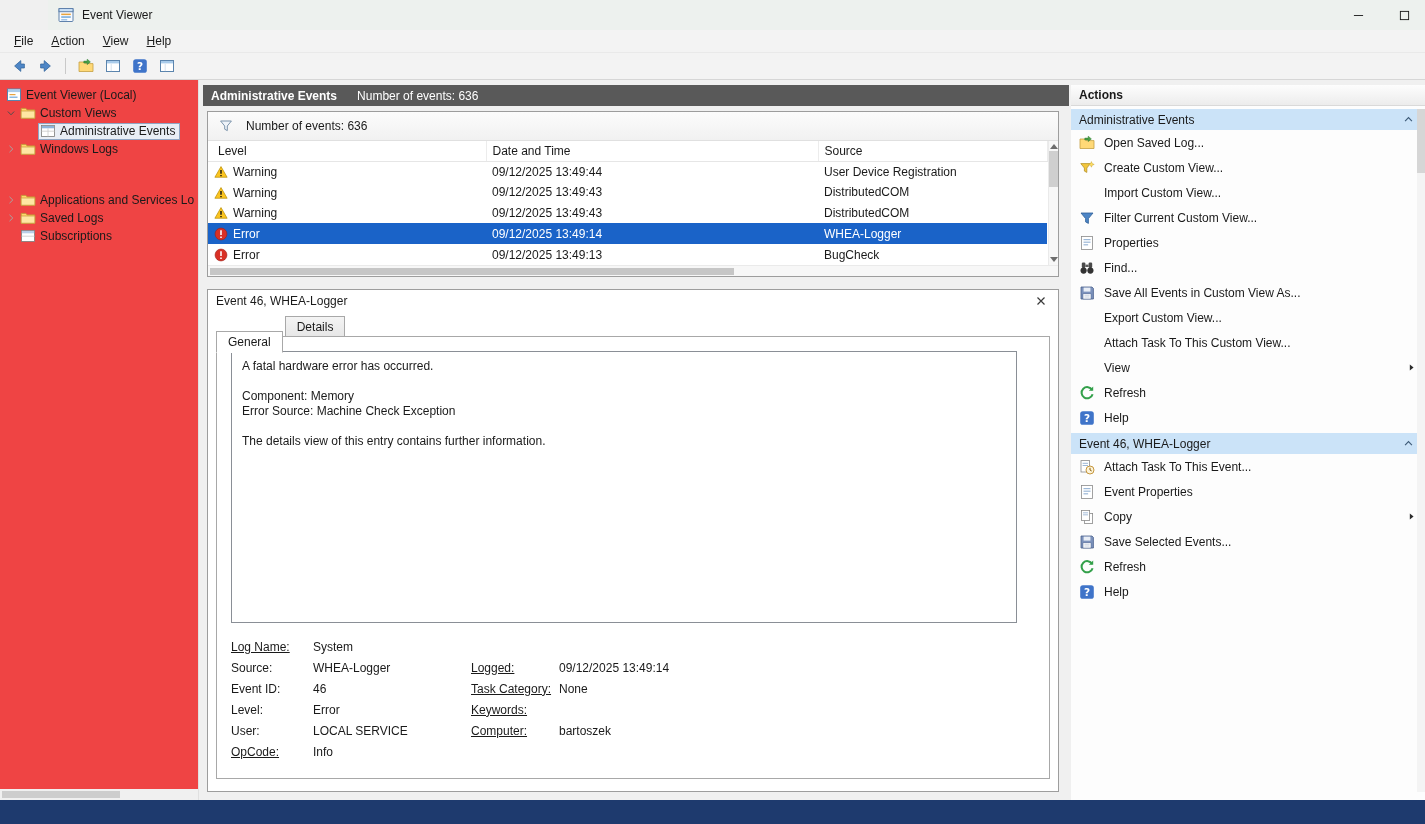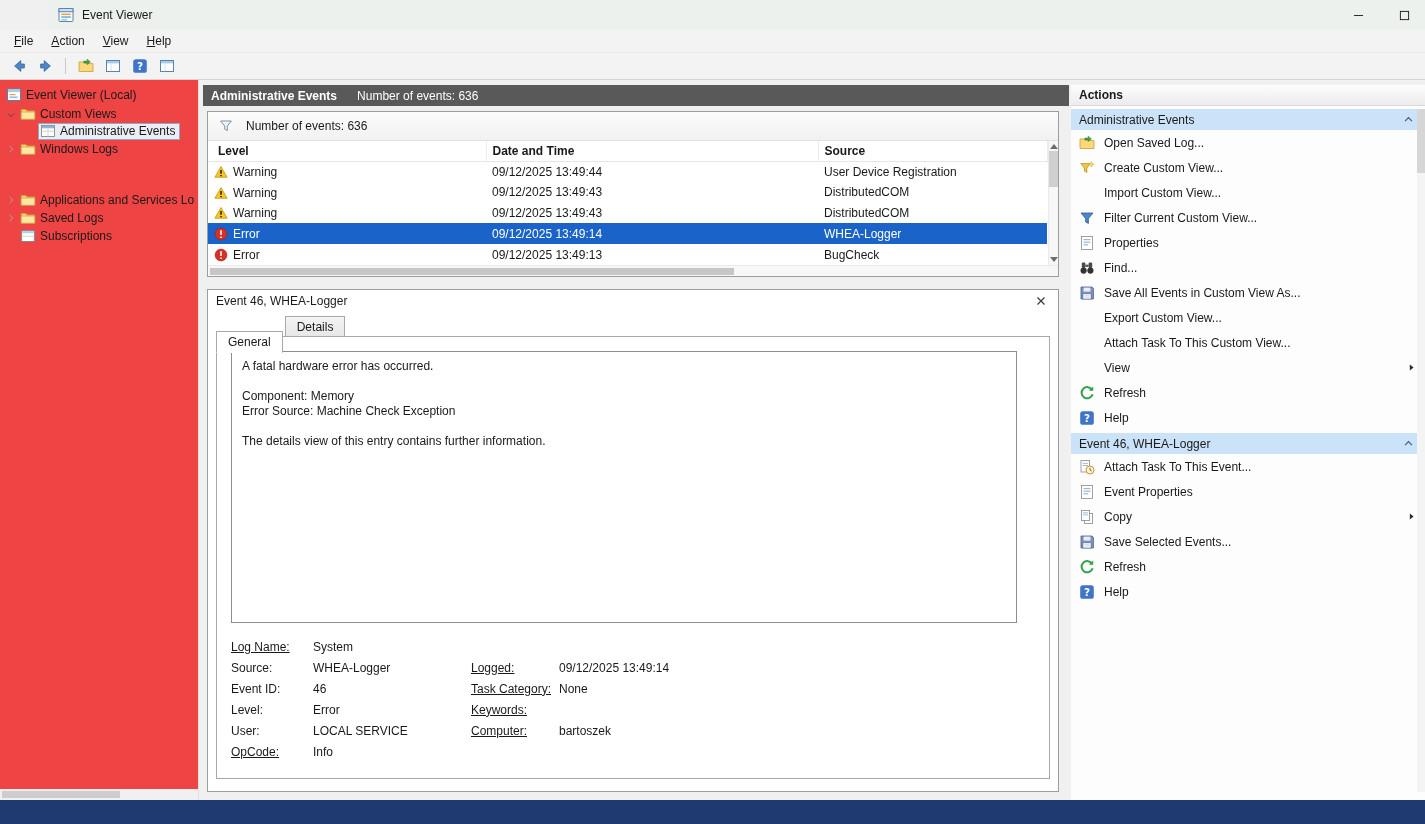--- a/index.html
+++ b/index.html
@@ -41,21 +41,21 @@
 
   
   .middle { position:absolute; left:203px; top:5px; width:866px; height:715px; }
   .mp-header { height:21px; background:#595959; color:#fff; display:flex; align-items:center; padding-left:8px; gap:20px; }
   .mp-title { font-weight:bold; }
 
   .events-box { position:absolute; top:26px; left:4px; width:852px; height:166px; border:1px solid #9d9d9d; background:#fff; display:flex; flex-direction:column; }
   .filter-row { flex:0 0 29px; background:linear-gradient(#fcfcfc,#f1f1f1); border-bottom:1px solid #e0e0e0; display:flex; align-items:center; padding-left:10px; gap:12px; }
   .table-wrap { flex:1; display:flex; overflow:hidden; }
   table.events { border-collapse:collapse; table-layout:fixed; width:839px; }
-  table.events th { font-weight:bold; text-align:left; height:20px; border-right:1px solid #ececec; border-bottom:1px solid #e6e6e6; padding-left:6px; white-space:nowrap; }
+  table.events th { font-weight:normal; text-align:left; height:20px; border-right:1px solid #ececec; border-bottom:1px solid #e6e6e6; padding-left:6px; white-space:nowrap; }
   table.events th:first-child { padding-left:10px; }
   table.events td { height:19px; padding-left:6px; white-space:nowrap; overflow:hidden; }
   td.lvl { padding-left:8px; }
   .lvlwrap { display:inline-flex; align-items:center; gap:5px; vertical-align:middle; }
   tr.sel td { background:#1a63c8; color:#fff; }
   .vscroll { flex:0 0 11px; background:#f7f7f7; border-left:1px solid #eaeaea; display:flex; flex-direction:column; align-items:center; }
   .varr { width:0; height:0; }
   .varr.up { margin-top:3px; border-left:4px solid transparent; border-right:4px solid transparent; border-bottom:5px solid #6d6d6d; }
   .varr.down { margin-top:auto; margin-bottom:3px; border-left:4px solid transparent; border-right:4px solid transparent; border-top:5px solid #6d6d6d; }
   .vthumb { width:9px; height:36px; background:#cfcfcf; margin-top:2px; }
@@ -193,21 +193,21 @@
                 <svg viewBox="0 0 16 16">
                   <rect x="1.5" y="2" width="13" height="11.5" fill="#fdfefe" stroke="#5b84ad"></rect>
                   <rect x="2" y="2.5" width="12" height="2.6" fill="#a9cbea"></rect>
                   <rect x="3.5" y="7" width="6" height="1.2" fill="#e8a33d"></rect>
                   <rect x="3.5" y="9.6" width="8" height="1.2" fill="#6fa8dc"></rect>
                 </svg>
               </span>
               <span class="tree-label">Event Viewer (Local)</span>
             </span>
           </div>
-          <div class="tree-row" style="padding-left: 4px; align-items: flex-end;">
+          <div class="tree-row" style="padding-left: 4px;">
             <span class="chev-slot">
               <svg viewBox="0 0 16 16">
                 <path d="M3.8 6 8 10.4 12.2 6" fill="none" stroke="#4d4d4d" stroke-width="1.3"></path>
               </svg>
             </span>
             <span class="sel-wrap">
               <span class="ic">
                 <svg viewBox="0 0 16 16">
                   <path d="M1.2 13.2V3.4h4.7l1.2 1.5h7.7v8.3z" fill="#ffd66b" stroke="#c49a3a" stroke-width="0.9"></path>
                   <path d="M1.2 6h13.6v7.2H1.2z" fill="#ffe7a3" stroke="#c49a3a" stroke-width="0.7"></path>

